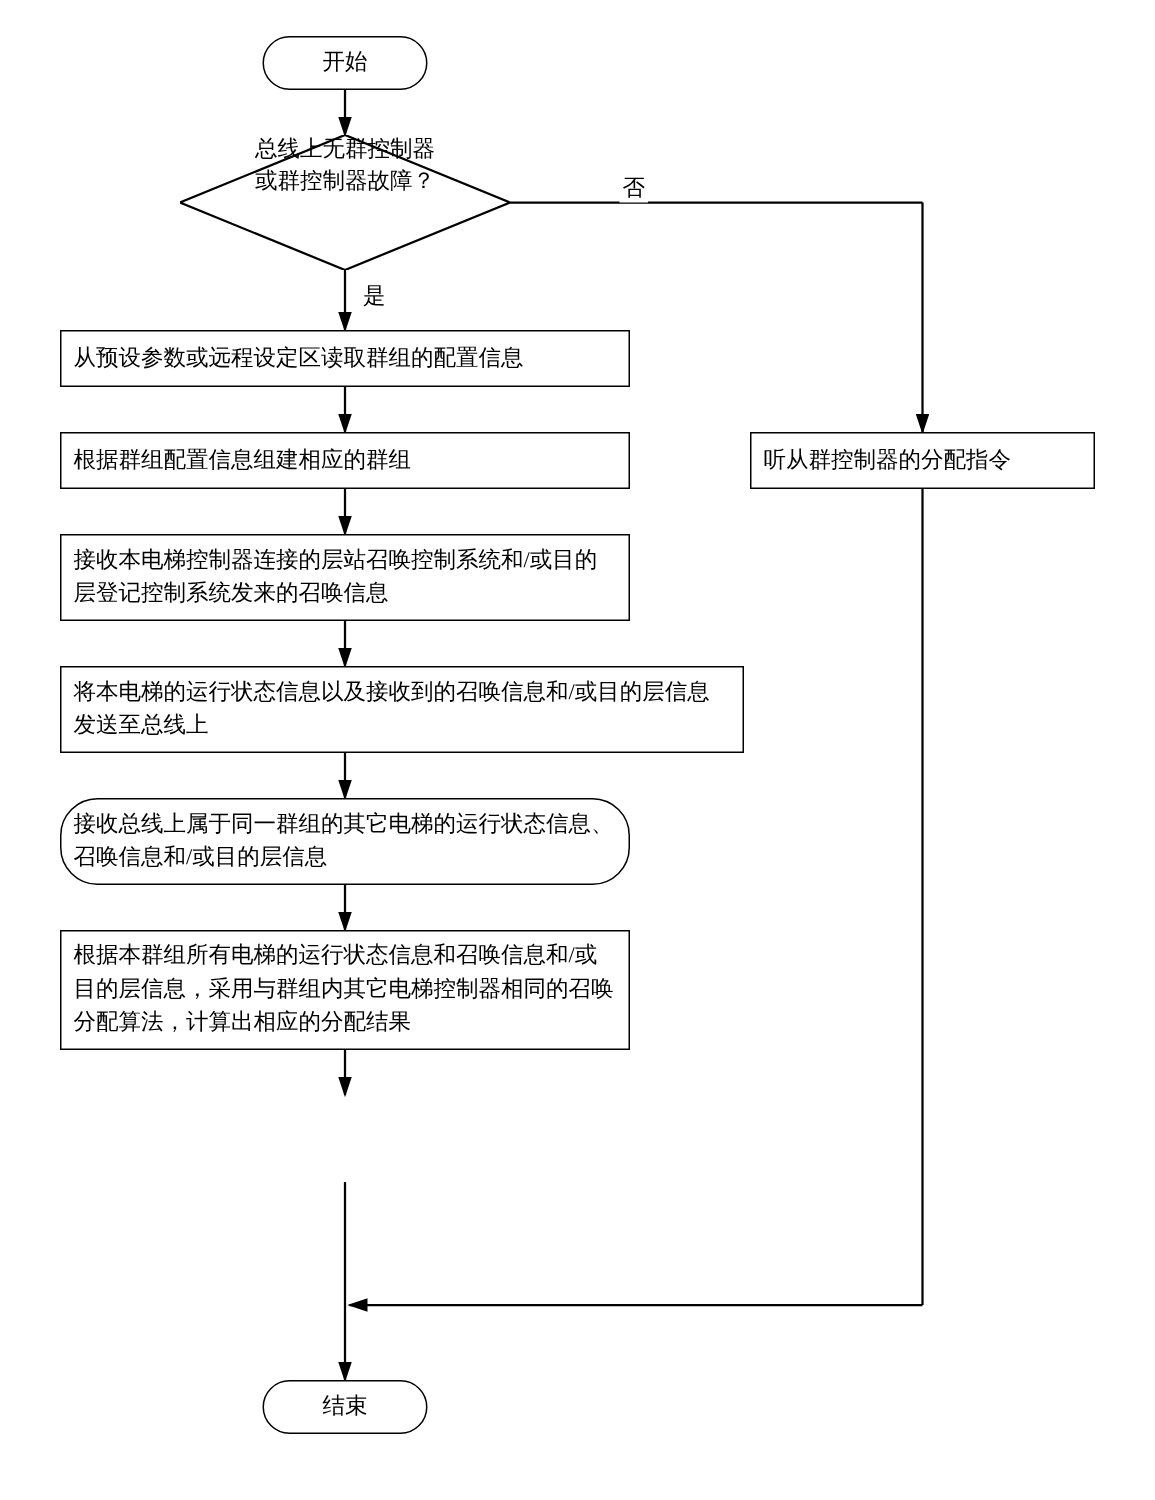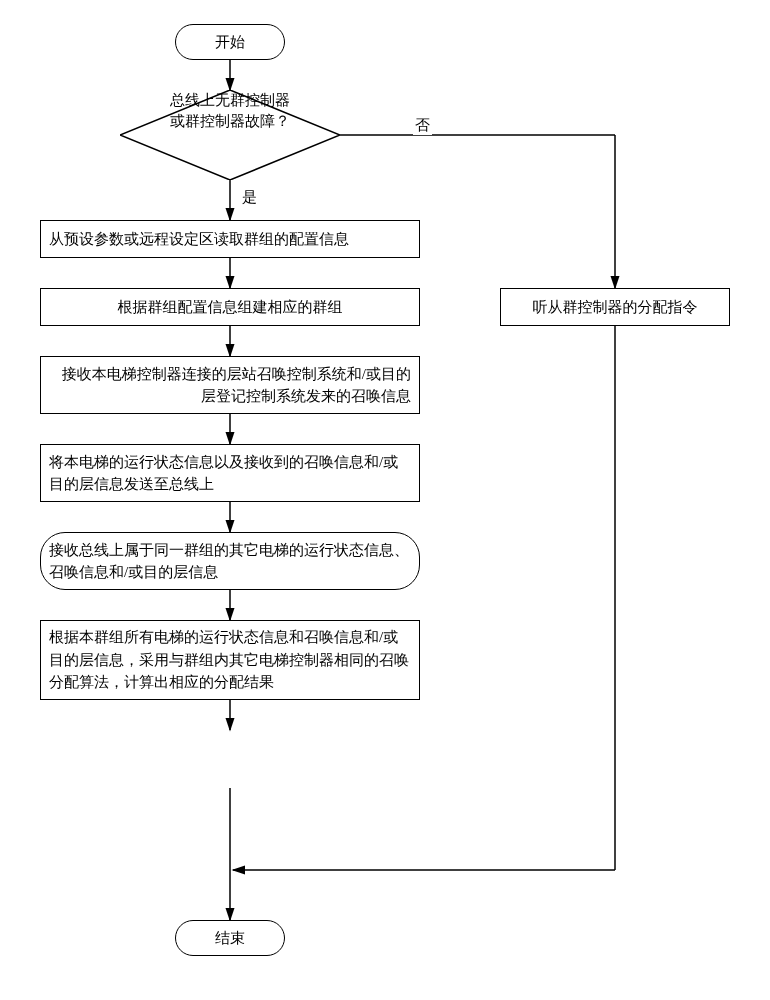--- a/index.html
+++ b/index.html
@@ -52,21 +52,20 @@
     text-align: center;
     line-height: 1.4;
     padding: 0 30px;
   }
   .process {
     text-align: left;
     justify-content: flex-start;
   }
   .process.center {
     text-align: center;
-    justify-content: center;
   }
   svg.connectors {
     position: absolute;
     left: 0; top: 0;
     width: 730px;
     height: 960px;
     pointer-events: none;
   }
   .label {
     position: absolute;
@@ -130,25 +129,25 @@
   <div class="label" style="left:220px; top:168px;">是</div>
 
   <div class="node process" style="left:20px; top:200px; width:380px; height:38px;">
     <span>从预设参数或远程设定区读取群组的配置信息</span>
   </div>
 
   <div class="node process center" style="left:20px; top:268px; width:380px; height:38px;">
     <span>根据群组配置信息组建相应的群组</span>
   </div>
 
-  <div class="node process" style="left:20px; top:336px; width:380px; height:58px;text-align:right;">
+  <div class="node process" style="left:20px; top:336px; width:380px; height:58px;">
     <span>接收本电梯控制器连接的层站召唤控制系统和/或目的层登记控制系统发来的召唤信息</span>
   </div>
 
-  <div class="node process" style="left:20px; top:424px; width:380px; height:58px;">
+  <div class="node process" style="left:20px; top:424px; width:456px; height:58px;">
     <span>将本电梯的运行状态信息以及接收到的召唤信息和/或目的层信息发送至总线上</span>
   </div>
 
   <div class="node process" style="left:20px; top:512px; width:380px; height:58px;border-radius:25px;">
     <span>接收总线上属于同一群组的其它电梯的运行状态信息、召唤信息和/或目的层信息</span>
   </div>
 
   <div class="node process" style="left:20px; top:600px; width:380px; height:80px;">
     <span>根据本群组所有电梯的运行状态信息和召唤信息和/或目的层信息，采用与群组内其它电梯控制器相同的召唤分配算法，计算出相应的分配结果</span>
   </div>

